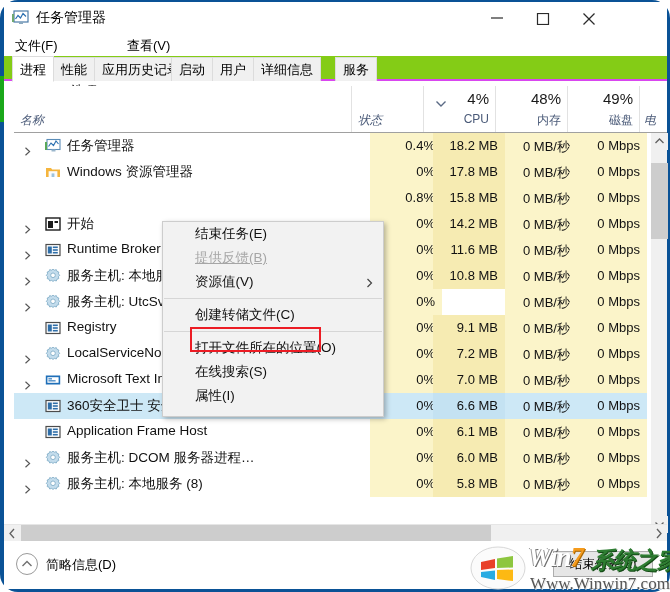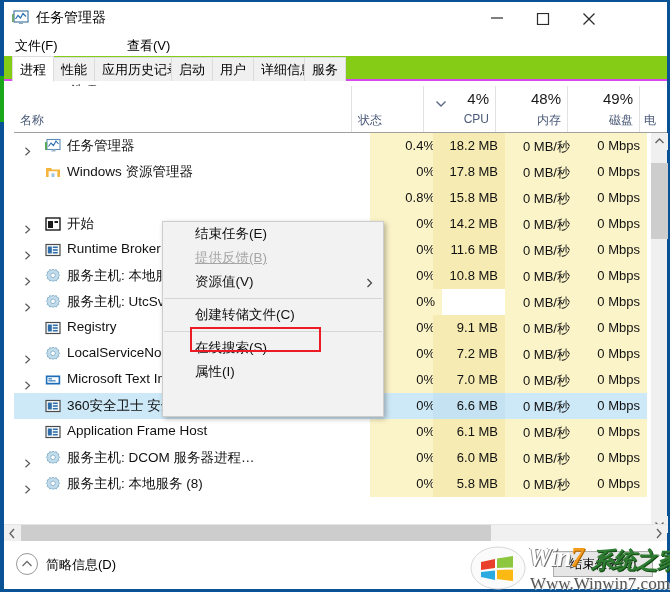--- a/index.html
+++ b/index.html
@@ -11,20 +11,21 @@
   }
 
   
   #window {
     position: absolute; left: 0; top: 0; width: 670px; height: 592px;
     background: #ffffff;
     border-left: 4px solid #0a5296;
     border-top: 2px solid #0a5296;
     border-right: 3px solid #0a5296;
     border-bottom: 3px solid #0a5296;
+    border-radius: 18px;
   }
   #green-accent {
     position: absolute; left: -4px; top: 74px; width: 4px; height: 46px;
     background: #1aa81a;
   }
 
   
   #titlebar {
     position: absolute; left: 0; top: 0; width: 663px; height: 32px;
     background: #ffffff;
@@ -87,21 +88,21 @@
   .hcell:first-child { border-left: none; }
   .hpct {
     position: absolute; right: 6px; top: 4px;
     font-size: 15px; color: #1a1a1a; white-space: nowrap;
   }
   .hlabel {
     position: absolute; top: 26px;
     font-size: 12px; color: #4a5a78; white-space: nowrap;
   }
   .hlabel.r { right: 6px; }
-  .hlabel.l { left: 6px; }
+  .hlabel.l { left: 6px; font-style: italic; }
   #sort-chevron {
     position: absolute; left: 421px; top: 9px; width: 12px; height: 10px;
   }
 
   
   #list-viewport {
     position: absolute; left: 10px; top: 131px; width: 653px; height: 400px;
     overflow: hidden;
     background: #ffffff;
   }
@@ -292,21 +293,21 @@
     <div class="menubar-item" style="left:120px;">查看(V)</div>
   </div>
 
   <div id="tabstrip">
     <div class="tab active" style="left:8px;">进程</div>
     <div class="tab" style="left:49px;">性能</div>
     <div class="tab" style="left:90px;">应用历史记录</div>
     <div class="tab" style="left:167px;">启动</div>
     <div class="tab" style="left:208px;">用户</div>
     <div class="tab" style="left:249px;">详细信息</div>
-    <div class="tab" style="left:300px;">服务</div>
+    <div class="tab" style="left:331px;">服务</div>
   </div>
 
   <div id="table-header">
     <div class="hcell" style="left:0px; width:337px;">
       <span class="hlabel l">名称</span>
     </div>
     <div class="hcell" style="left:337px; width:72px;">
       <span class="hlabel l">状态</span>
     </div>
     <div class="hcell" style="left:409px; width:72px;">
@@ -731,20 +732,23 @@
         <svg width="7" height="10" viewBox="0 0 7 10">
           <polyline points="1.5,1 5.5,5 1.5,9" fill="none" stroke="#444" stroke-width="1.2"></polyline>
         </svg>
       </span>
     </div>
     <div class="msep"></div>
     <div class="mi">
       <span class="mlabel">创建转储文件(C)</span>
     </div>
     <div class="msep"></div>
+    <div class="mi">
+      <span class="mlabel">打开文件所在的位置(O)</span>
+    </div>
     <div class="mi">
       <span class="mlabel">在线搜索(S)</span>
     </div>
     <div class="mi">
       <span class="mlabel">属性(I)</span>
     </div>
     <div id="redbox"></div>
   </div>
 
   <div id="watermark">

